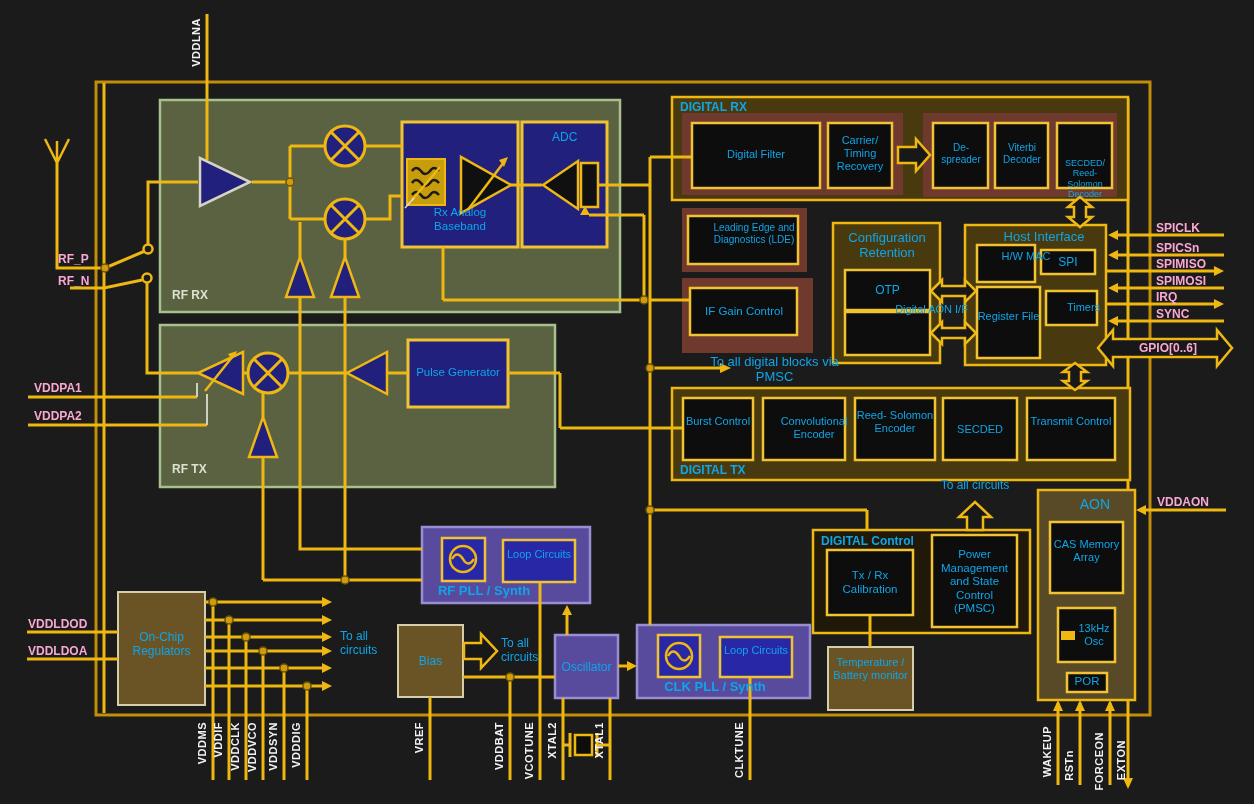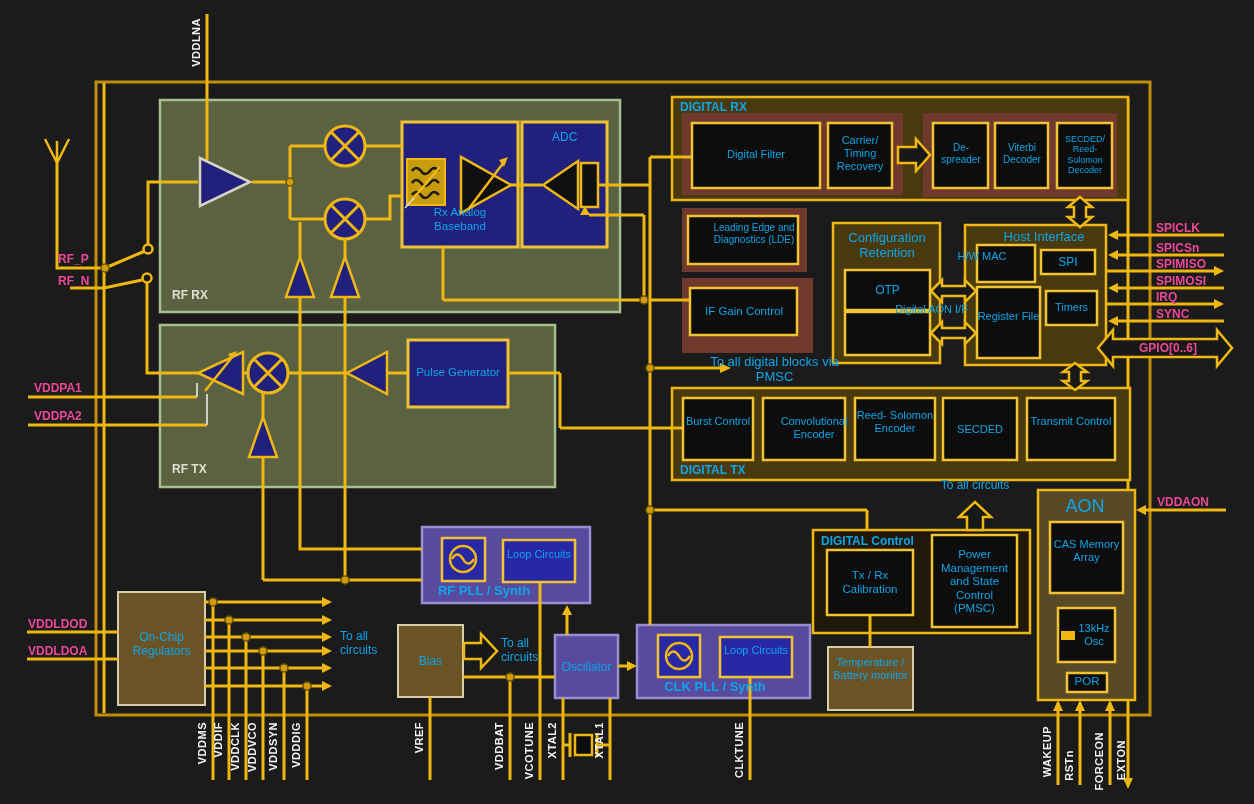--- a/index.html
+++ b/index.html
@@ -2,28 +2,28 @@
 <html><head>
 <meta charset="utf-8">
 <style>
   html,body{margin:0;padding:0;background:#111;}
   #stage{position:relative;width:1254px;height:804px;background:#1b1b1b;overflow:hidden;
          font-family:"Liberation Sans",sans-serif;}
   #wires{position:absolute;left:0;top:0;}
   .lbl{position:absolute;color:#0ea5e9;font-size:11px;line-height:1.18;white-space:normal;}
   .c{text-align:center;}
   .b{font-weight:bold;}
-  .s9{font-size:9px;line-height:1.15;}
+  .s9{font-size:9px;line-height:1.15;margin-top:24px;}
   .s10{font-size:10px;}
   .s12{font-size:12px;}
   .s13{font-size:13px;}
   .grn{color:#dde2d0;font-weight:bold;font-size:12px;}
   .vpin{position:absolute;color:#f2f2f2;font-size:11px;font-weight:600;
         writing-mode:vertical-rl;transform:rotate(180deg);letter-spacing:.5px;white-space:nowrap;}
-  .pin{position:absolute;color:#ec4899;font-size:12px;font-weight:600;white-space:nowrap;}
+  .pin{position:absolute;color:#f9a8d4;font-size:12px;font-weight:600;white-space:nowrap;}
 </style>
 </head>
 <body>
 
 <div id="stage">
 
 <svg id="wires" width="1254" height="804">
 
   <rect x="96" y="82" width="1054" height="633" fill="none" stroke="#c28e0a" stroke-width="3"></rect>
   <line x1="104" y1="83" x2="104" y2="713" stroke="#eeb711" stroke-width="3"></line>
@@ -254,24 +254,24 @@
 <div class="lbl c s10" style="left:934px;top:142px;width:54px;">De- spreader</div>
 <div class="lbl c s10" style="left:996px;top:142px;width:52px;">Viterbi Decoder</div>
 <div class="lbl c s9" style="left:1058px;top:134px;width:54px;">SECDED/ Reed- Solomon Decoder</div>
 <div class="lbl c s10" style="left:690px;top:222px;width:128px;">Leading Edge and Diagnostics (LDE)</div>
 <div class="lbl c" style="left:692px;top:305px;width:104px;font-size:11.5px;">IF Gain Control</div>
 
 <div class="lbl c s13" style="left:834px;top:230px;width:106px;">Configuration Retention</div>
 <div class="lbl c s12" style="left:845px;top:283px;width:85px;">OTP</div>
 <div class="lbl c" style="left:845px;top:303px;width:85px;padding-left:44px;">Digital AON I/F</div>
 <div class="lbl c s13" style="left:967px;top:229px;width:154px;">Host Interface</div>
-<div class="lbl c" style="left:956px;top:250px;width:52px;">H/W MAC</div>
+<div class="lbl c" style="left:1000px;top:250px;width:52px;">H/W MAC</div>
 <div class="lbl c s12" style="left:1041px;top:255px;width:54px;">SPI</div>
 <div class="lbl c" style="left:977px;top:310px;width:63px;">Register File</div>
-<div class="lbl c" style="left:1046px;top:301px;width:51px;">Timers</div>
+<div class="lbl c" style="left:1046px;top:301px;width:51px;padding-left:12px;">Timers</div>
 
 <div class="pin" style="left:1156px;top:221px;">SPICLK</div>
 <div class="pin" style="left:1156px;top:241px;">SPICSn</div>
 <div class="pin" style="left:1156px;top:257px;">SPIMISO</div>
 <div class="pin" style="left:1156px;top:274px;">SPIMOSI</div>
 <div class="pin" style="left:1156px;top:290px;">IRQ</div>
 <div class="pin" style="left:1156px;top:307px;">SYNC</div>
 <div class="pin" style="left:1128px;top:341px;width:80px;text-align:center;">GPIO[0..6]</div>
 
 <div class="lbl c s13" style="left:692px;top:354px;width:165px;">To all digital blocks via PMSC</div>
@@ -292,21 +292,21 @@
 <div class="lbl s12" style="left:501px;top:636px;width:48px;">To all circuits</div>
 <div class="lbl s12" style="left:340px;top:629px;width:48px;">To all circuits</div>
 <div class="lbl c s12" style="left:120px;top:630px;width:83px;">On-Chip Regulators</div>
 
 <div class="lbl b s12" style="left:821px;top:534px;">DIGITAL Control</div>
 <div class="lbl c" style="left:829px;top:569px;width:82px;font-size:11.5px;">Tx / Rx Calibration</div>
 <div class="lbl c" style="left:937px;top:548px;width:75px;font-size:11.5px;">Power Management and State Control (PMSC)</div>
 <div class="lbl c s12" style="left:940px;top:478px;width:70px;">To all circuits</div>
 <div class="lbl c" style="left:830px;top:656px;width:81px;">Temperature / Battery monitor</div>
 
-<div class="lbl c" style="left:1060px;top:496px;width:50px;font-size:18px;">AON</div>
+<div class="lbl c" style="left:1060px;top:496px;width:50px;font-size:14px;text-align:right;">AON</div>
 <div class="lbl c" style="left:1052px;top:538px;width:69px;">CAS Memory Array</div>
 <div class="lbl c" style="left:1074px;top:622px;width:40px;">13kHz Osc</div>
 <div class="lbl c" style="left:1069px;top:675px;width:36px;font-size:11.5px;">POR</div>
 <div class="pin" style="left:1157px;top:495px;">VDDAON</div>
 
 <div class="vpin" style="left:196px;top:722px;">VDDMS</div>
 <div class="vpin" style="left:212px;top:722px;">VDDIF</div>
 <div class="vpin" style="left:229px;top:722px;">VDDCLK</div>
 <div class="vpin" style="left:246px;top:722px;">VDDVCO</div>
 <div class="vpin" style="left:267px;top:722px;">VDDSYN</div>

